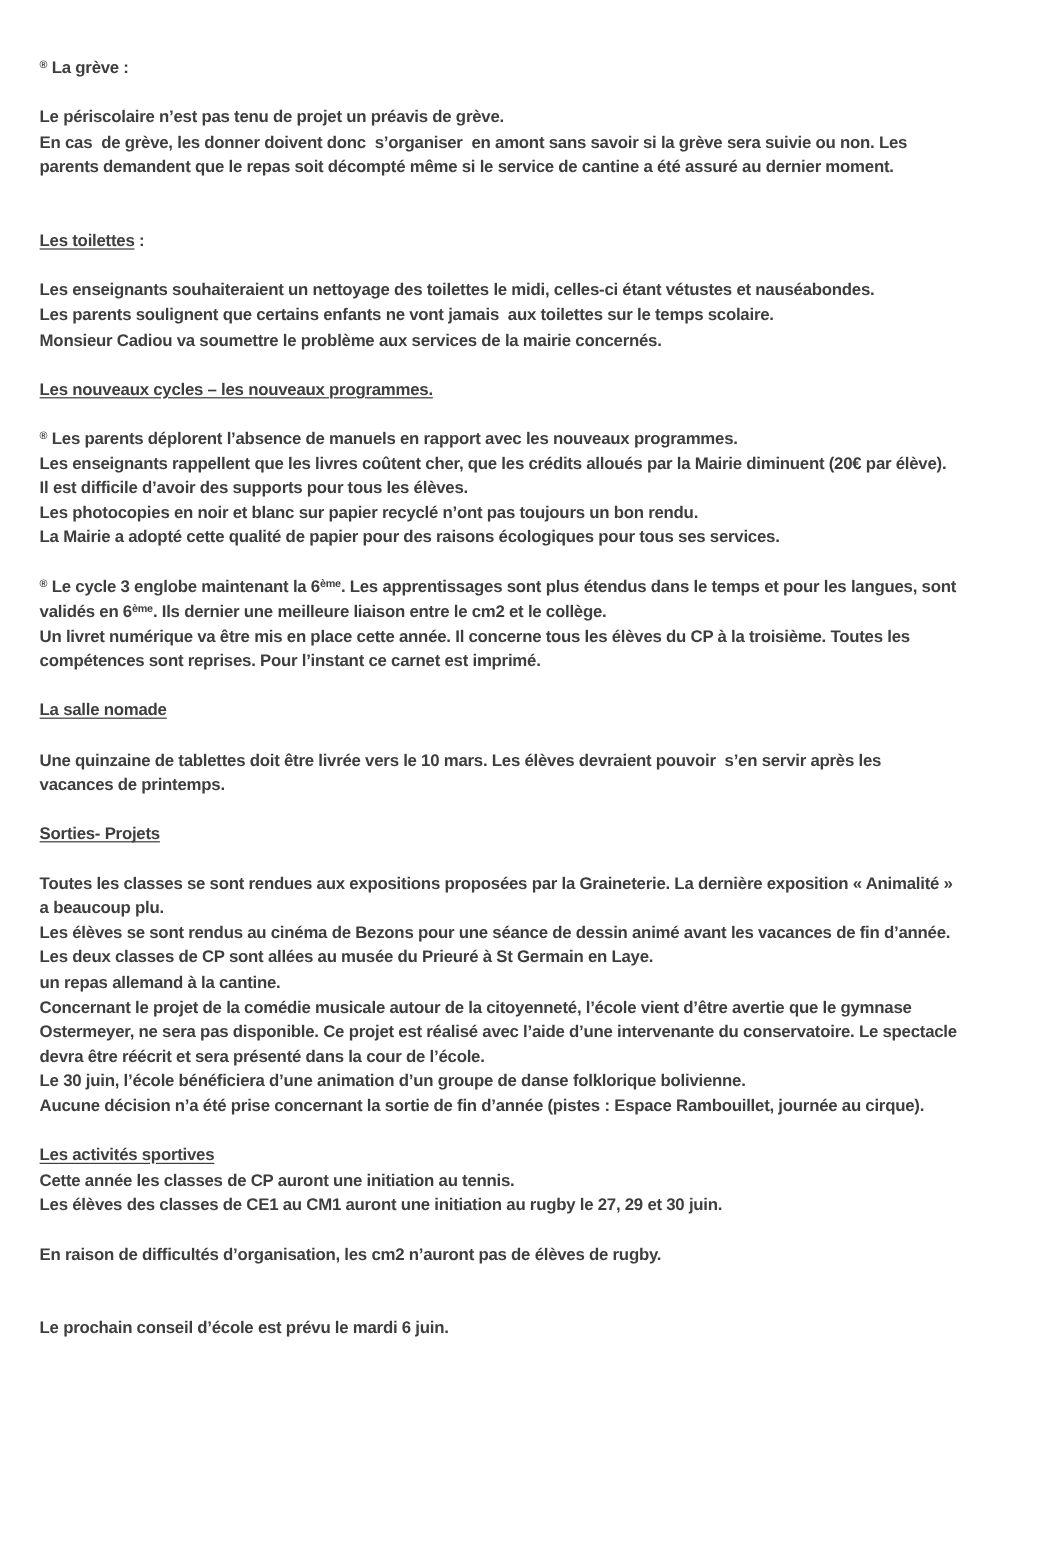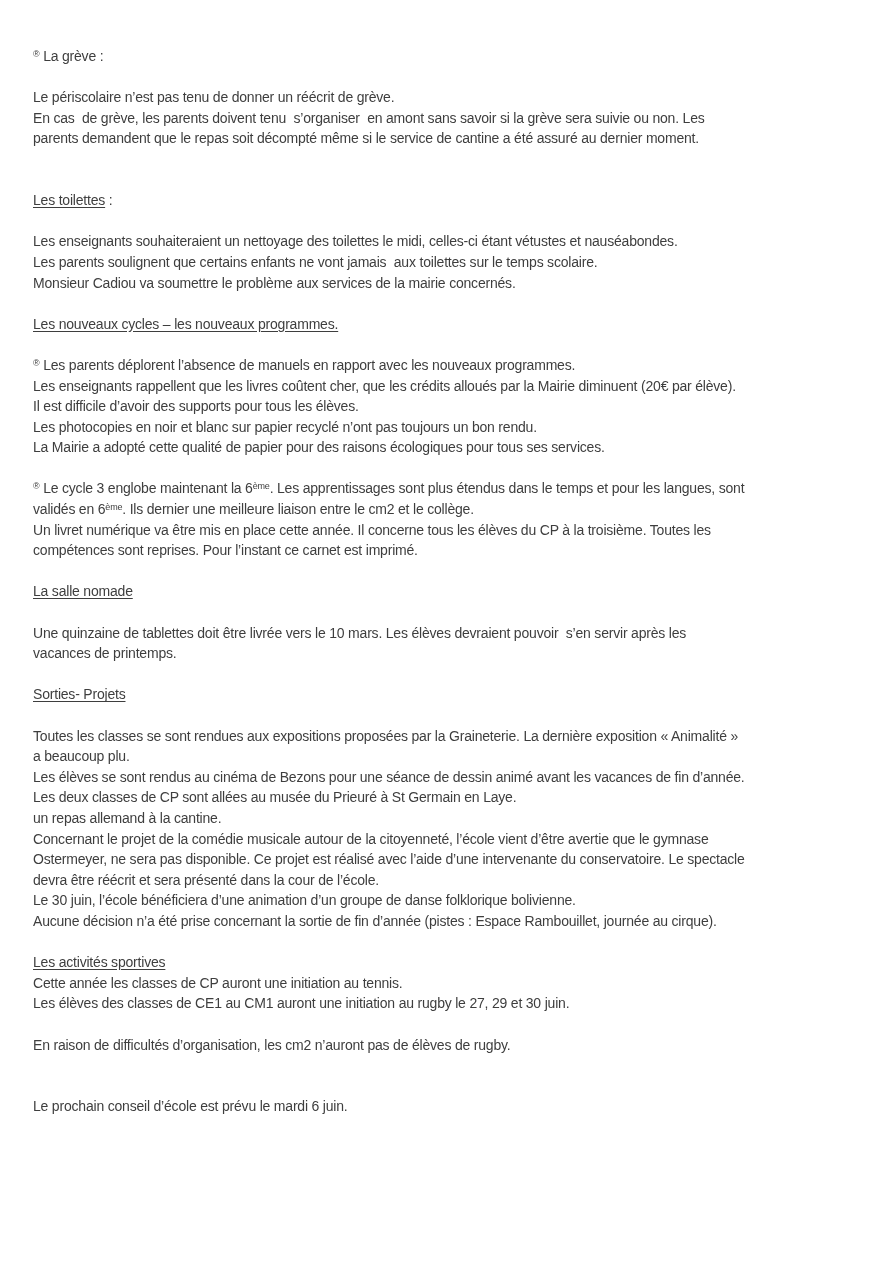--- a/index.html
+++ b/index.html
@@ -16,20 +16,21 @@
   .page {
     box-sizing: border-box;
     width: 880px;
     height: 1202px;
     padding: 46px 32px 0 33px;
     font-family: "Liberation Sans", sans-serif;
     font-size: 14px;
     letter-spacing: -0.2px;
     color: #3e3e3e;
     background: #ffffff;
+    font-weight: bold;
   }
   .block { margin: 0; }
   .line {
     margin: 0;
     line-height: 20.6px;
     white-space: pre;
   }
   .u {
     text-decoration: underline;
     text-underline-offset: 2px;
@@ -43,22 +44,22 @@
 </style>
 </head>
 <body>
 
 <main class="page" style="color: rgb(62, 62, 62); background: rgb(255, 255, 255);">
     <div class="block">
       <p class="line"><sup class="sup">®</sup><span> La grève :</span></p>
     </div>
     <div class="gap" style="height: 20.6px;"></div>
     <div class="block">
-      <p class="line"><span>Le périscolaire n’est pas tenu de donner un réécrit de grève.</span></p>
-      <p class="line"><span>En cas  de grève, les parents doivent tenu  s’organiser  en amont sans savoir si la grève sera suivie ou non. Les</span></p>
+      <p class="line"><span>Le périscolaire n’est pas tenu de projet un préavis de grève.</span></p>
+      <p class="line"><span>En cas  de grève, les donner doivent donc  s’organiser  en amont sans savoir si la grève sera suivie ou non. Les</span></p>
       <p class="line"><span>parents demandent que le repas soit décompté même si le service de cantine a été assuré au dernier moment.</span></p>
     </div>
     <div class="gap" style="height: 41.2px;"></div>
     <div class="block">
       <p class="line"><span class="u">Les toilettes</span><span> :</span></p>
     </div>
     <div class="gap" style="height: 20.6px;"></div>
     <div class="block">
       <p class="line"><span>Les enseignants souhaiteraient un nettoyage des toilettes le midi, celles-ci étant vétustes et nauséabondes.</span></p>
       <p class="line"><span>Les parents soulignent que certains enfants ne vont jamais  aux toilettes sur le temps scolaire.</span></p>

